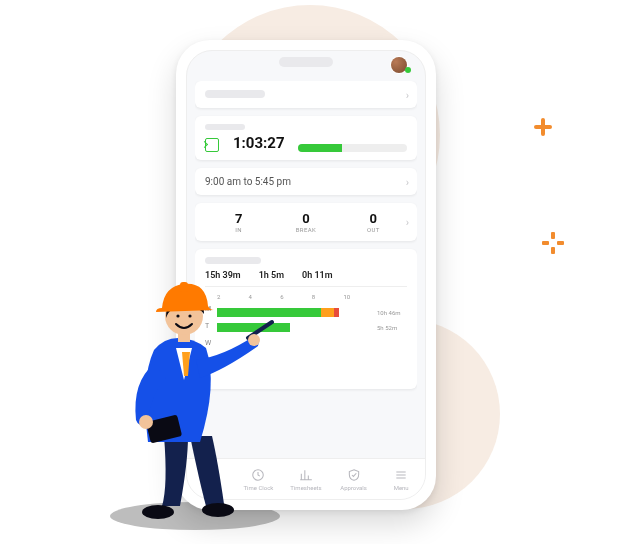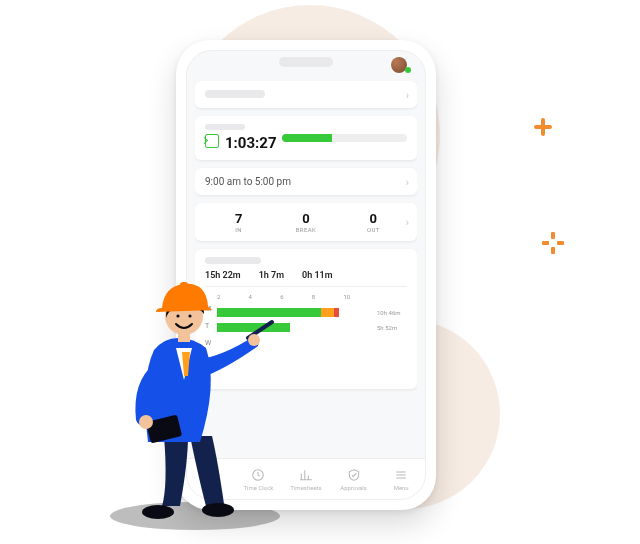--- a/index.html
+++ b/index.html
@@ -21,21 +21,21 @@
   .notch{position:absolute;top:6px;left:50%;transform:translateX(-50%);width:54px;height:10px;border-radius:6px;background:#e9e9ec}
   .topbar{position:absolute;top:6px;right:14px;display:flex;align-items:center;gap:4px}
   .avatar{width:16px;height:16px;border-radius:50%;background:radial-gradient(circle at 30% 30%,#b97a56,#7a4a2e);box-shadow:0 0 0 1px #fff}
   .presence{width:6px;height:6px;border-radius:50%;background:#36c93a;margin-left:-6px;margin-top:10px}
   .screen{position:absolute;left:8px;right:8px;top:30px;bottom:40px;overflow:hidden}
   .card{background:#fff;border-radius:6px;box-shadow:0 1px 3px rgba(0,0,0,.08);margin-bottom:8px;padding:8px 10px;font-size:10px;color:#333;position:relative}
   .chev{position:absolute;right:8px;top:50%;transform:translateY(-50%);color:#c9c9cc;font-size:11px}
   .skel{display:inline-block;background:#e9e9ec;border-radius:4px;height:8px}
   .header-card .skel{width:60px}
   .timer-card .lbl-skel{width:40px;height:6px;display:block;margin-bottom:4px}
-  .timer-row{display:flex;align-items:flex-start;gap:6px}
+  .timer-row{display:flex;align-items:flex-end;gap:14px}
   .rec{width:12px;height:12px;border-radius:2px;border:1.5px solid #36c93a;position:relative}
   .rec:before{content:"";position:absolute;left:-4px;top:3px;width:4px;height:4px;border-top:1.5px solid #36c93a;border-right:1.5px solid #36c93a;transform:rotate(45deg)}
   .timer{font-weight:700;font-size:15px;color:#111}
   .pbar{flex:1;height:8px;background:#eee;border-radius:4px;overflow:hidden}
   .pbar i{display:block;height:100%;background:#36c93a;width:40%}
   .sched{color:#555}
   .stat-card{display:flex}
   .stat{flex:1;text-align:center}
   .stat .n{font-size:13px;font-weight:700;color:#111}
   .stat .l{font-size:6px;color:#999;letter-spacing:.4px}
@@ -107,21 +107,21 @@
           <div class="timer-row">
             <span class="rec"></span>
             <span class="timer">1:03:27</span>
             <span class="pbar">
                 <i style="width:40%"></i>
               </span>
           </div>
         </div>
 
         <div class="card sched">
-          <span>9:00 am to 5:00 pm</span>
+          <span>9:00 am to 5:45 pm</span>
           <span class="chev">›</span>
         </div>
 
         <div class="card stat-card">
           <div class="stat">
             <div class="n">7</div>
             <div class="l">IN</div>
           </div>
           <div class="stat">
             <div class="n">0</div>
@@ -130,22 +130,22 @@
           <div class="stat">
             <div class="n">0</div>
             <div class="l">OUT</div>
           </div>
           <span class="chev">›</span>
         </div>
 
         <div class="card week-card">
           <span class="skel title-skel"></span>
           <div class="tots">
-            <div><span>15h 22m</span></div>
-            <div><span>1h 7m</span></div>
+            <div><span>15h 39m</span></div>
+            <div><span>1h 5m</span></div>
             <div><span>0h 11m</span></div>
           </div>
           <div class="divider"></div>
           <div class="chart">
             <div class="ylabels">
               <span>M</span>
               <span>T</span>
               <span>W</span>
               <span>T</span>
               <span>F</span>

